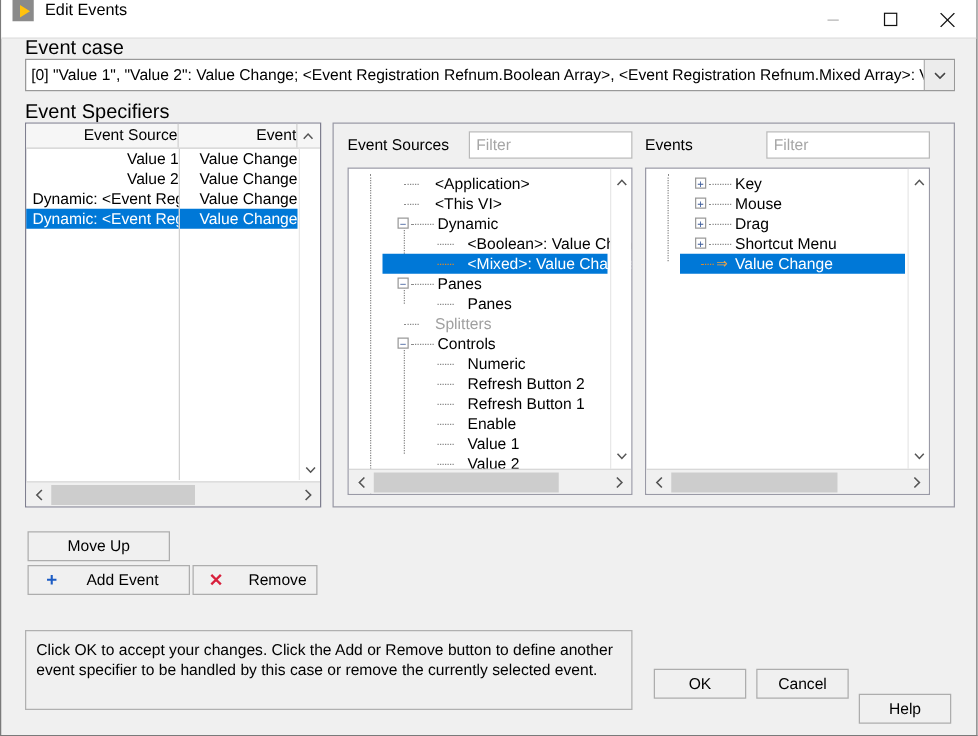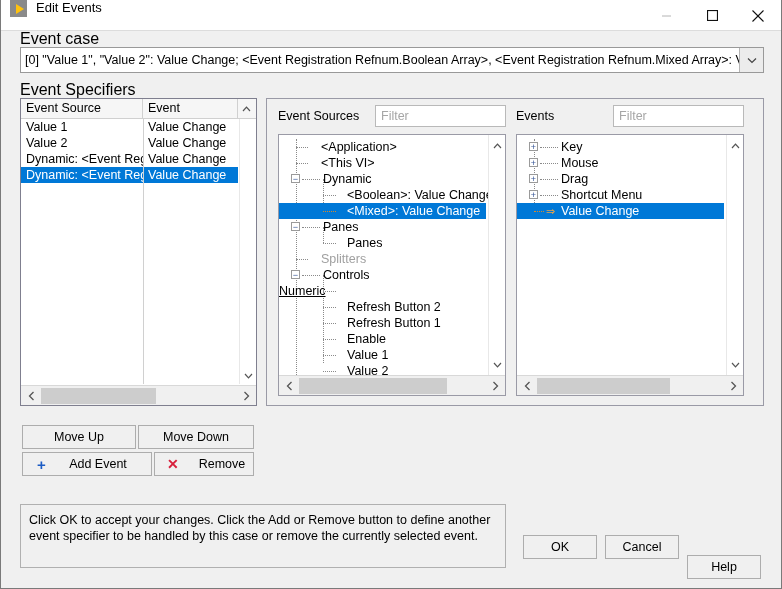--- a/index.html
+++ b/index.html
@@ -97,20 +97,21 @@
     display: flex; align-items: center; justify-content: center;
   }
 
   
   #specifiers-box {
     position: absolute;
     left: 19px; top: 98px;
     width: 237px; height: 308px;
     background: #fff;
     border: 1px solid #7f7f8f;
+    text-align: right;
   }
   #spec-header {
     display: flex;
     height: 20px;
     background: #f6f6f6;
     border-bottom: 1px solid #d0d0d0;
   }
   #spec-header .hcell {
     font-size: 12.5px;
     line-height: 19px;
@@ -201,21 +202,21 @@
     font-size: 12.5px;
     color: #a6a6a6;
     white-space: nowrap;
   }
   .tree-box {
     position: absolute;
     background: #fff;
     border: 1px solid #9a9aa6;
     overflow: hidden;
   }
-  .tree-rows { position: absolute; left: 0; top: 0; right: 19px; }
+  .tree-rows { position: absolute; left: 0; top: 0; right: 19px; padding-left: 27px; }
   .tree-row {
     height: 16px;
     display: flex; align-items: center;
     white-space: nowrap;
     position: relative;
   }
   .tree-row .tlabel {
     font-size: 12.5px;
     line-height: 16px;
     color: #000;
@@ -477,21 +478,21 @@
         <div class="tree-row">
           <div class="tw-box" style="left:12px; top:3px;">
             <div class="pm">−</div>
           </div>
           <div class="tdot-h" style="left:23px; top:8px; width:18px;"></div>
           <div class="tlabel" style="margin-left:44px;">Controls</div>
         </div>
 
         <div class="tree-row">
           <div class="tdot-h" style="left:44px; top:8px; width:13px;"></div>
-          <div class="tlabel" style="text-decoration:underline;">Numeric</div>
+          <div class="tlabel" style="margin-left:68px;">Numeric</div>
         </div>
 
         <div class="tree-row">
           <div class="tdot-h" style="left:44px; top:8px; width:13px;"></div>
           <div class="tlabel" style="margin-left:68px;">Refresh Button 2</div>
         </div>
 
         <div class="tree-row">
           <div class="tdot-h" style="left:44px; top:8px; width:13px;"></div>
           <div class="tlabel" style="margin-left:68px;">Refresh Button 1</div>
@@ -622,23 +623,20 @@
               <path d="M1.5 1 L5.5 5 L1.5 9" fill="none" stroke="#555" stroke-width="1.3"></path>
             </svg>
         </div>
       </div>
     </div>
   </div>
 
   <div class="btn" style="left:21px; top:425px; width:114px; height:24px;">
     <span class="blabel">Move Up</span>
   </div>
-  <div class="btn" style="left:137px; top:425px; width:116px; height:24px;">
-    <span class="blabel">Move Down</span>
-  </div>
   <div class="btn" style="left:21px; top:452px; width:130px; height:24px;">
     <span class="ico-plus">+</span>
     <span class="blabel" style="margin-left:22px;">Add Event</span>
   </div>
   <div class="btn" style="left:153px; top:452px; width:100px; height:24px;">
     <span class="ico-x">✕</span>
     <span class="blabel" style="margin-left:36px;">Remove</span>
   </div>
 
   <div id="help-box">

